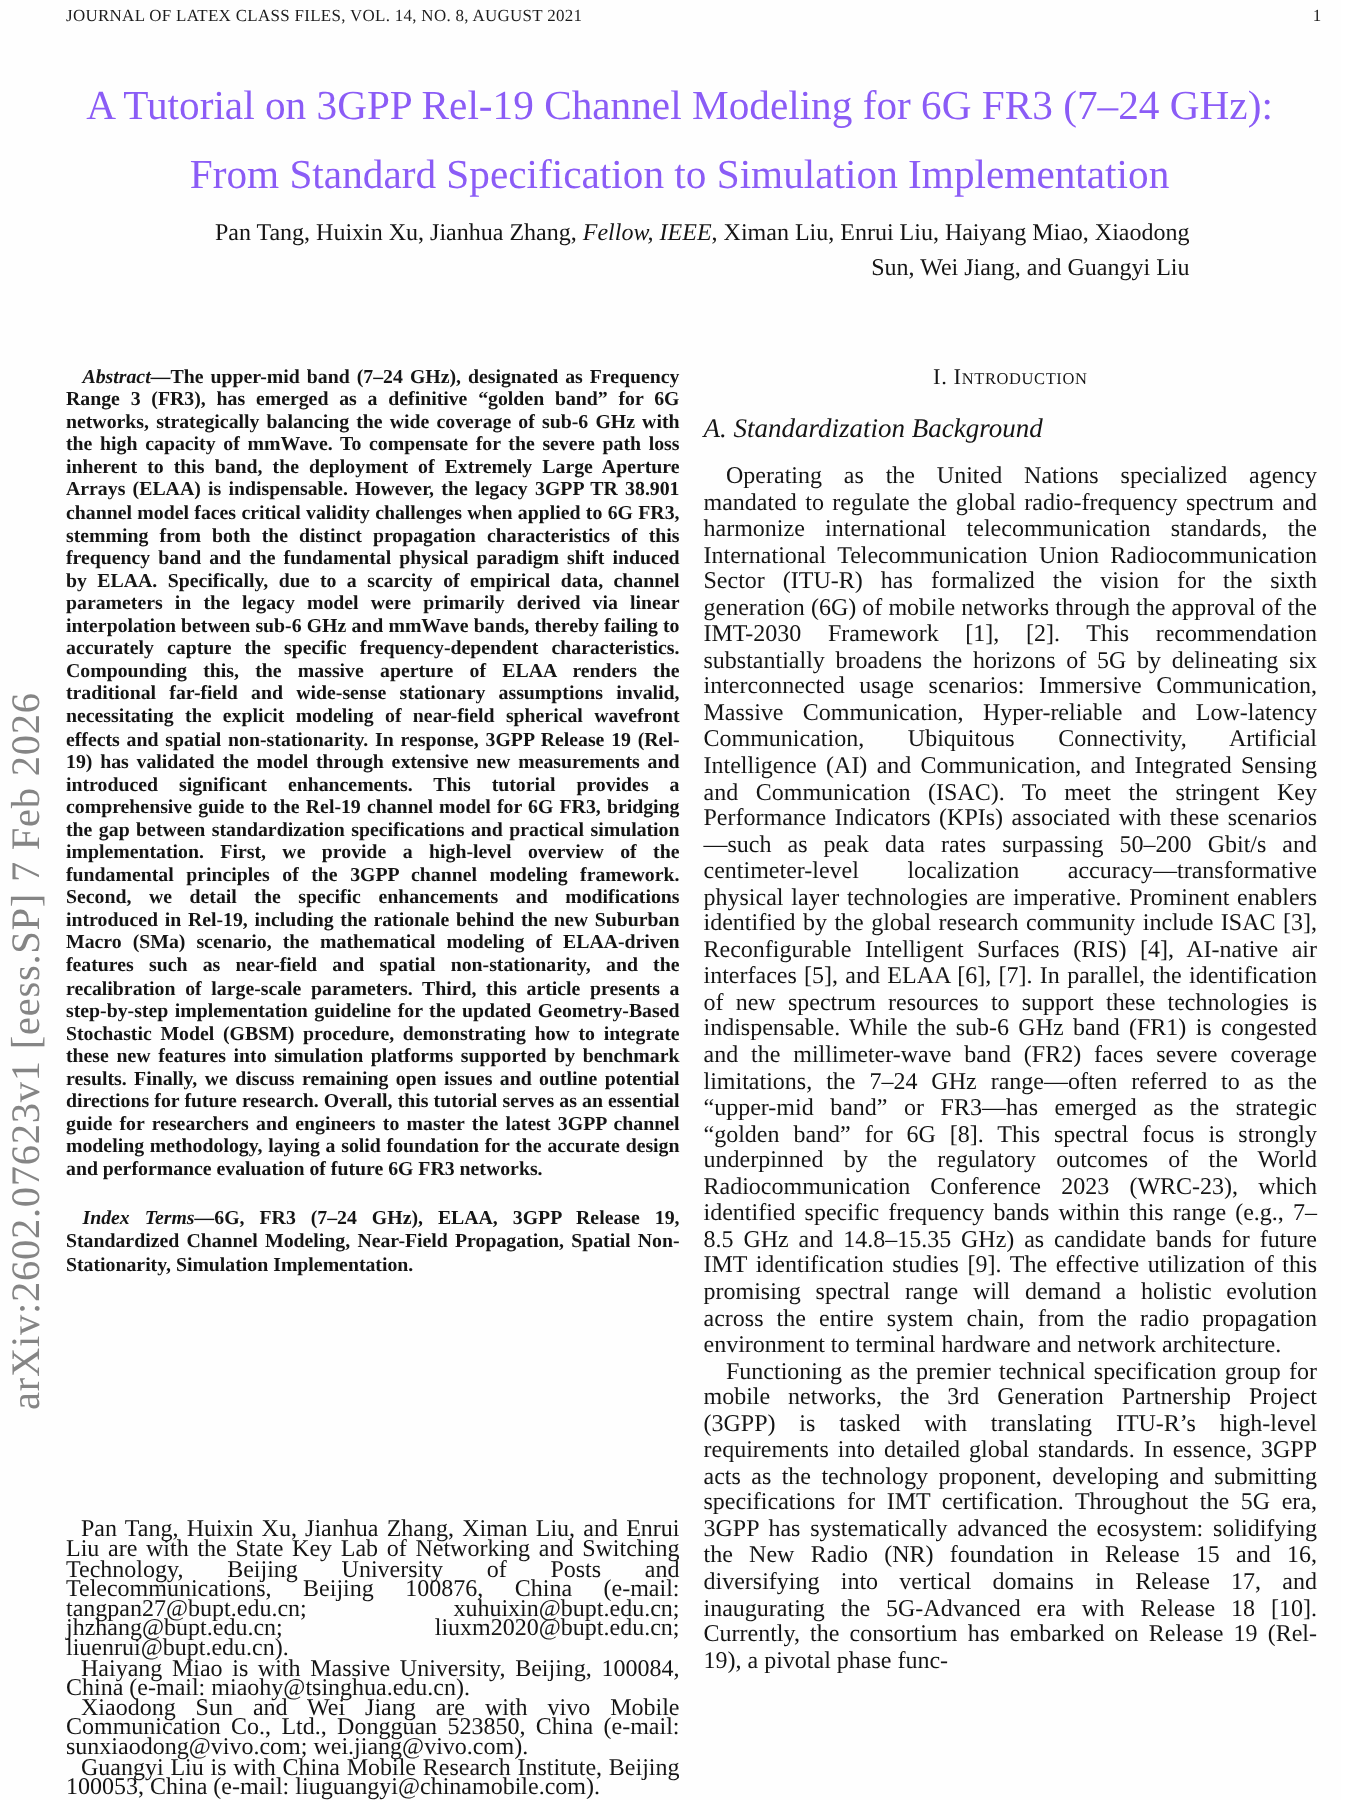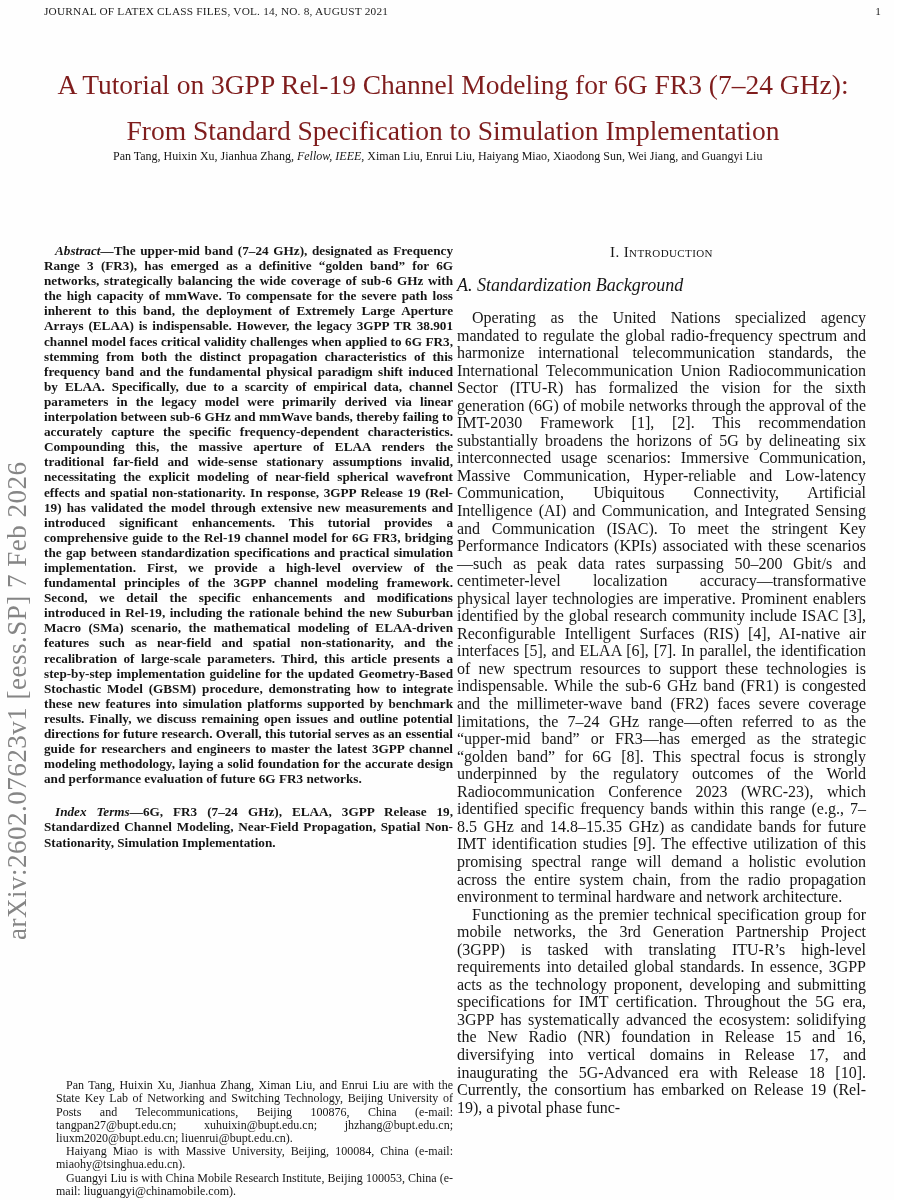--- a/index.html
+++ b/index.html
@@ -28,62 +28,62 @@
     height: 644px;
     writing-mode: vertical-rl;
     transform: rotate(180deg);
     font-size: 27px;
     letter-spacing: 0.5px;
     color: #858585;
     white-space: nowrap;
   }
   .title {
     position: absolute;
-    top: 62px; left: 43px;
+    top: 47px; left: 43px;
     width: 820px;
     margin: 0;
     text-align: center;
     font-size: 27.5px;
     font-weight: normal;
     line-height: 46px;
-    color: #7f1d1d;
+    color: #8b5cf6;
   }
   .authors {
     position: absolute;
     top: 145px; left: 113px;
     width: 680px;
-    text-align: left;
-    font-size: 12px;
+    text-align: right;
+    font-size: 16px;
     line-height: 22.5px;
   }
   .authors .it { font-style: italic; }
   .columns {
     position: absolute;
     top: 243px; left: 44px;
     width: 834px; height: 957px;
     display: flex;
-    gap: 4px;
+    gap: 16px;
   }
   .col { width: 409px; }
   .col-left { position: relative; }
   .abstract, .index-terms {
     margin: 0;
     font-weight: bold;
     font-size: 13.2px;
     line-height: 15.1px;
     text-align: justify;
     text-indent: 11px;
     hyphens: auto;
   }
   .index-terms { margin-top: 18px; }
   .lead-label { font-style: italic; }
   .footnotes {
     position: absolute;
-    bottom: 2px; left: 12px; right: 0;
-    font-size: 12px;
+    bottom: 2px; left: 0; right: 0;
+    font-size: 16px;
     line-height: 13.2px;
     text-align: justify;
   }
   .footnotes p { margin: 0; text-indent: 10px; hyphens: auto; }
   .section-heading {
     margin: 1px 0 14px;
     font-size: 15px;
     font-weight: normal;
     font-variant: small-caps;
     letter-spacing: 0.4px;
@@ -122,20 +122,21 @@
   <div class="authors"><span>Pan Tang, Huixin Xu, Jianhua Zhang, </span><span class="it">Fellow, IEEE</span><span>, Ximan Liu, Enrui Liu, Haiyang Miao, Xiaodong Sun, Wei Jiang, and Guangyi Liu</span></div>
 
   <div class="columns">
 
     <div class="col col-left">
       <p class="abstract"><span class="lead-label">Abstract—</span><span>The upper-mid band (7–24 GHz), designated as Frequency Range 3 (FR3), has emerged as a definitive “golden band” for 6G networks, strategically balancing the wide coverage of sub-6 GHz with the high capacity of mmWave. To compensate for the severe path loss inherent to this band, the deployment of Extremely Large Aperture Arrays (ELAA) is indispensable. However, the legacy 3GPP TR 38.901 channel model faces critical validity challenges when applied to 6G FR3, stemming from both the distinct propagation characteristics of this frequency band and the fundamental physical paradigm shift induced by ELAA. Specifically, due to a scarcity of empirical data, channel parameters in the legacy model were primarily derived via linear interpolation between sub-6 GHz and mmWave bands, thereby failing to accurately capture the specific frequency-dependent characteristics. Compounding this, the massive aperture of ELAA renders the traditional far-field and wide-sense stationary assumptions invalid, necessitating the explicit modeling of near-field spherical wavefront effects and spatial non-stationarity. In response, 3GPP Release 19 (Rel-19) has validated the model through extensive new measurements and introduced significant enhancements. This tutorial provides a comprehensive guide to the Rel-19 channel model for 6G FR3, bridging the gap between standardization specifications and practical simulation implementation. First, we provide a high-level overview of the fundamental principles of the 3GPP channel modeling framework. Second, we detail the specific enhancements and modifications introduced in Rel-19, including the rationale behind the new Suburban Macro (SMa) scenario, the mathematical modeling of ELAA-driven features such as near-field and spatial non-stationarity, and the recalibration of large-scale parameters. Third, this article presents a step-by-step implementation guideline for the updated Geometry-Based Stochastic Model (GBSM) procedure, demonstrating how to integrate these new features into simulation platforms supported by benchmark results. Finally, we discuss remaining open issues and outline potential directions for future research. Overall, this tutorial serves as an essential guide for researchers and engineers to master the latest 3GPP channel modeling methodology, laying a solid foundation for the accurate design and performance evaluation of future 6G FR3 networks.</span></p>
       <p class="index-terms"><span class="lead-label">Index Terms—</span><span>6G, FR3 (7–24 GHz), ELAA, 3GPP Release 19, Standardized Channel Modeling, Near-Field Propagation, Spatial Non-Stationarity, Simulation Implementation.</span></p>
       <div class="footnotes">
         <p>Pan Tang, Huixin Xu, Jianhua Zhang, Ximan Liu, and Enrui Liu are with the State Key Lab of Networking and Switching Technology, Beijing University of Posts and Telecommunications, Beijing 100876, China (e-mail: tangpan27@bupt.edu.cn; xuhuixin@bupt.edu.cn; jhzhang@bupt.edu.cn; liuxm2020@bupt.edu.cn; liuenrui@bupt.edu.cn).</p>
         <p>Haiyang Miao is with Massive University, Beijing, 100084, China (e-mail: miaohy@tsinghua.edu.cn).</p>
+        <p>Xiaodong Sun and Wei Jiang are with vivo Mobile Communication Co., Ltd., Dongguan 523850, China (e-mail: sunxiaodong@vivo.com; wei.jiang@vivo.com).</p>
         <p>Guangyi Liu is with China Mobile Research Institute, Beijing 100053, China (e-mail: liuguangyi@chinamobile.com).</p>
       </div>
     </div>
 
     <div class="col col-right">
       <h2 class="section-heading">I. Introduction</h2>
       <h3 class="subsection-heading">A. Standardization Background</h3>
       <p class="body-para">Operating as the United Nations specialized agency mandated to regulate the global radio-frequency spectrum and harmonize international telecommunication standards, the International Telecommunication Union Radiocommunication Sector (ITU-R) has formalized the vision for the sixth generation (6G) of mobile networks through the approval of the IMT-2030 Framework [1], [2]. This recommendation substantially broadens the horizons of 5G by delineating six interconnected usage scenarios: Immersive Communication, Massive Communication, Hyper-reliable and Low-latency Communication, Ubiquitous Connectivity, Artificial Intelligence (AI) and Communication, and Integrated Sensing and Communication (ISAC). To meet the stringent Key Performance Indicators (KPIs) associated with these scenarios—such as peak data rates surpassing 50–200 Gbit/s and centimeter-level localization accuracy—transformative physical layer technologies are imperative. Prominent enablers identified by the global research community include ISAC [3], Reconfigurable Intelligent Surfaces (RIS) [4], AI-native air interfaces [5], and ELAA [6], [7]. In parallel, the identification of new spectrum resources to support these technologies is indispensable. While the sub-6 GHz band (FR1) is congested and the millimeter-wave band (FR2) faces severe coverage limitations, the 7–24 GHz range—often referred to as the “upper-mid band” or FR3—has emerged as the strategic “golden band” for 6G [8]. This spectral focus is strongly underpinned by the regulatory outcomes of the World Radiocommunication Conference 2023 (WRC-23), which identified specific frequency bands within this range (e.g., 7–8.5 GHz and 14.8–15.35 GHz) as candidate bands for future IMT identification studies [9]. The effective utilization of this promising spectral range will demand a holistic evolution across the entire system chain, from the radio propagation environment to terminal hardware and network architecture.</p>
       <p class="body-para">Functioning as the premier technical specification group for mobile networks, the 3rd Generation Partnership Project (3GPP) is tasked with translating ITU-R’s high-level requirements into detailed global standards. In essence, 3GPP acts as the technology proponent, developing and submitting specifications for IMT certification. Throughout the 5G era, 3GPP has systematically advanced the ecosystem: solidifying the New Radio (NR) foundation in Release 15 and 16, diversifying into vertical domains in Release 17, and inaugurating the 5G-Advanced era with Release 18 [10]. Currently, the consortium has embarked on Release 19 (Rel-19), a pivotal phase func-</p>
     </div>

